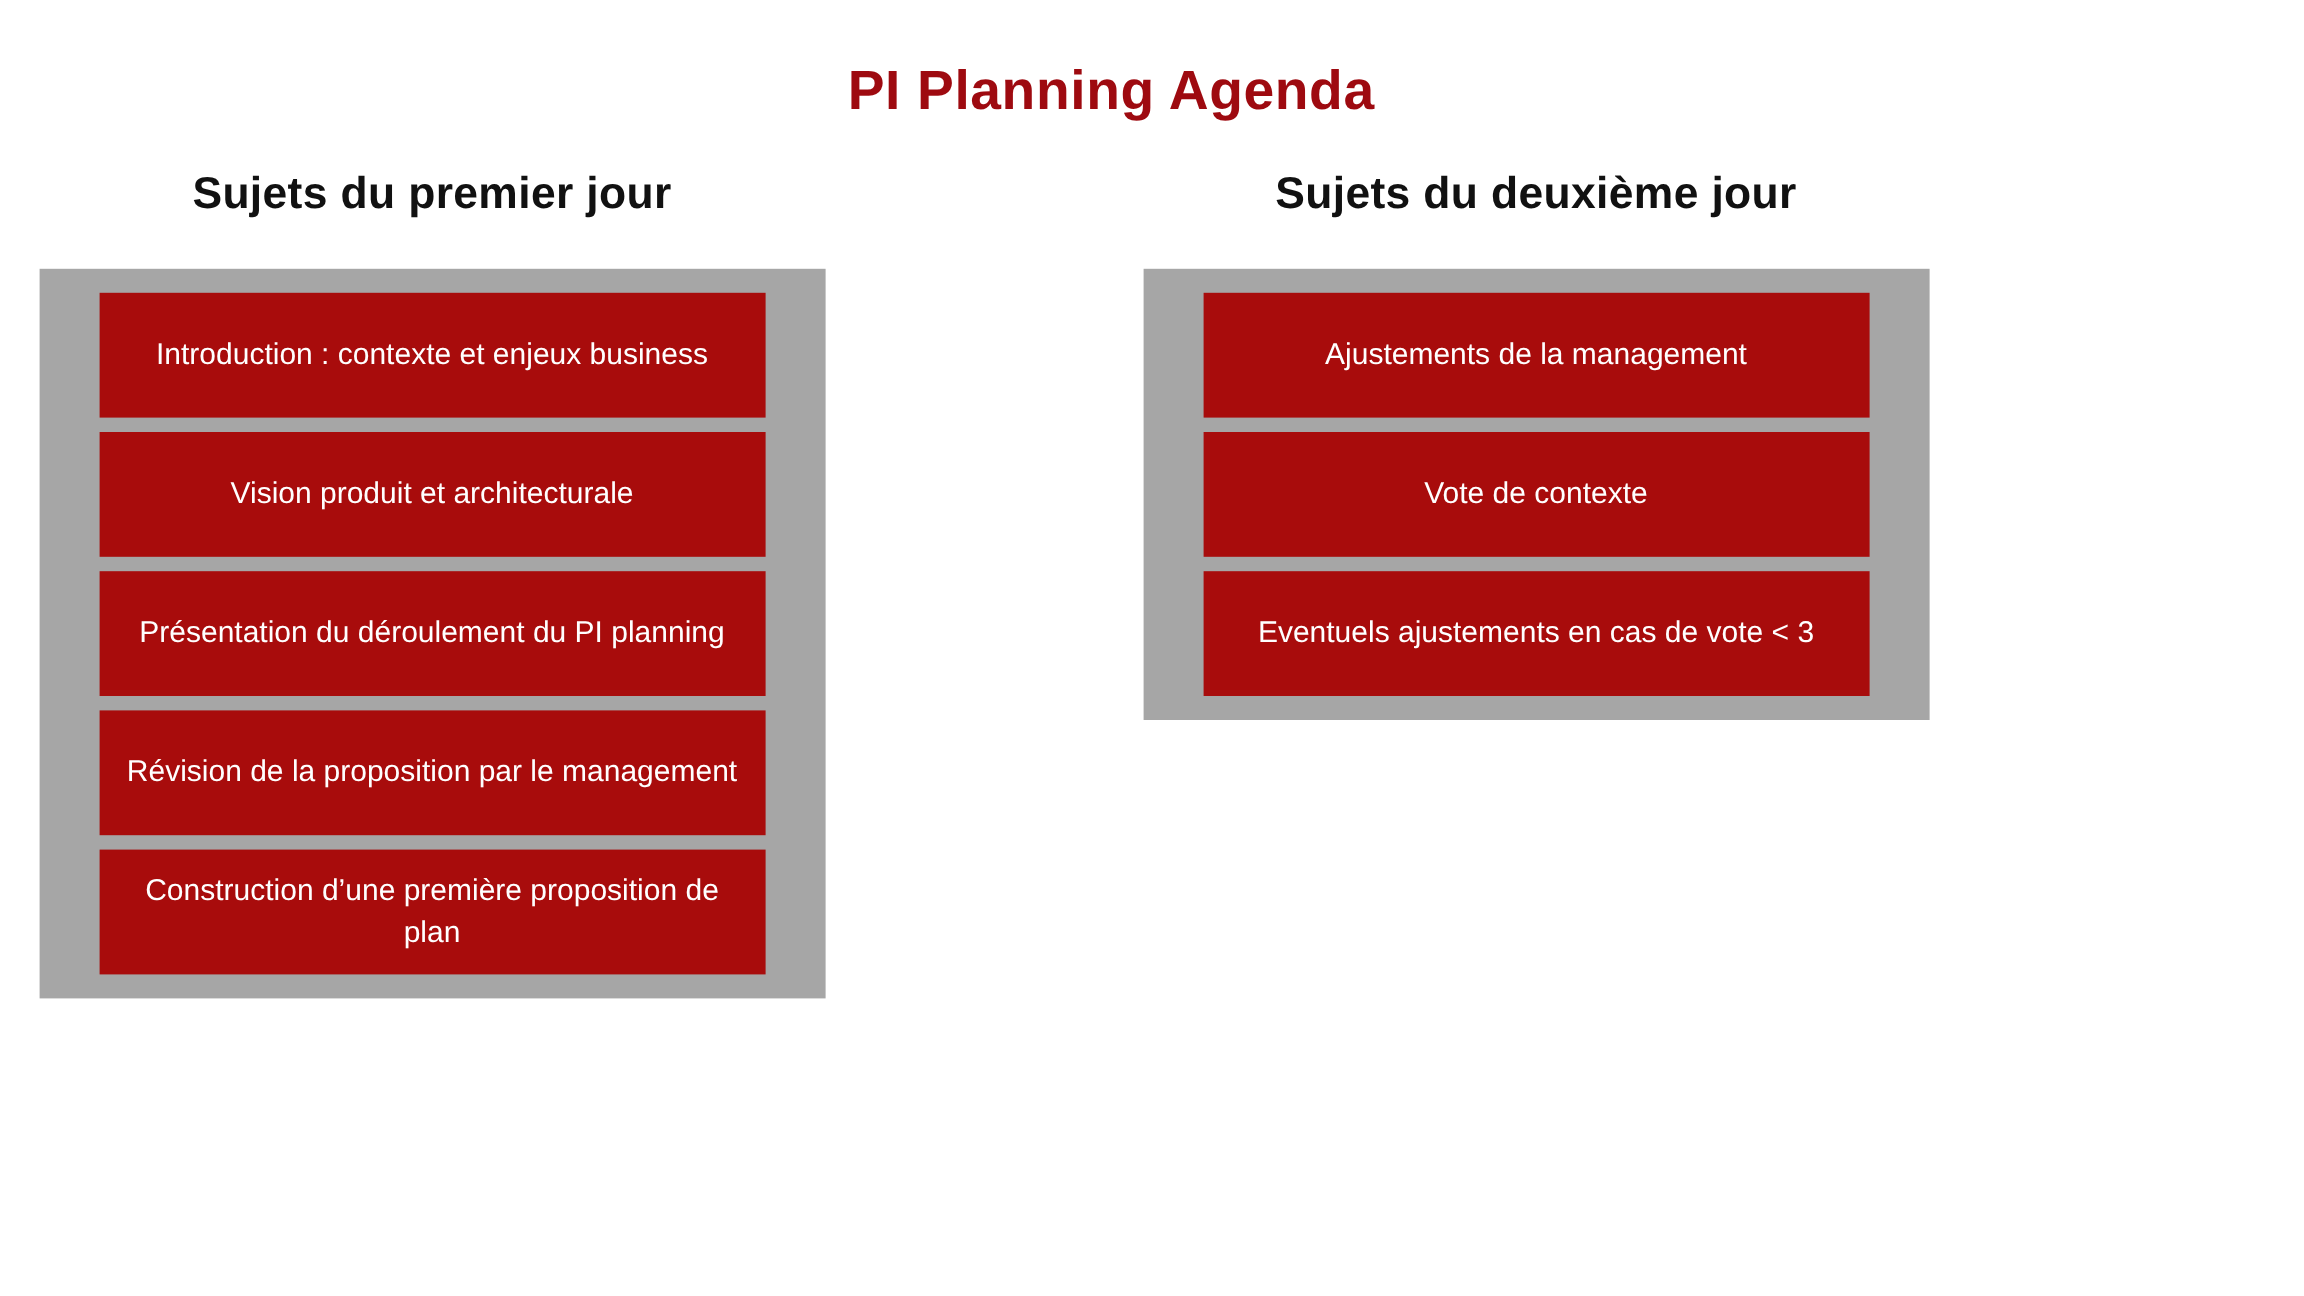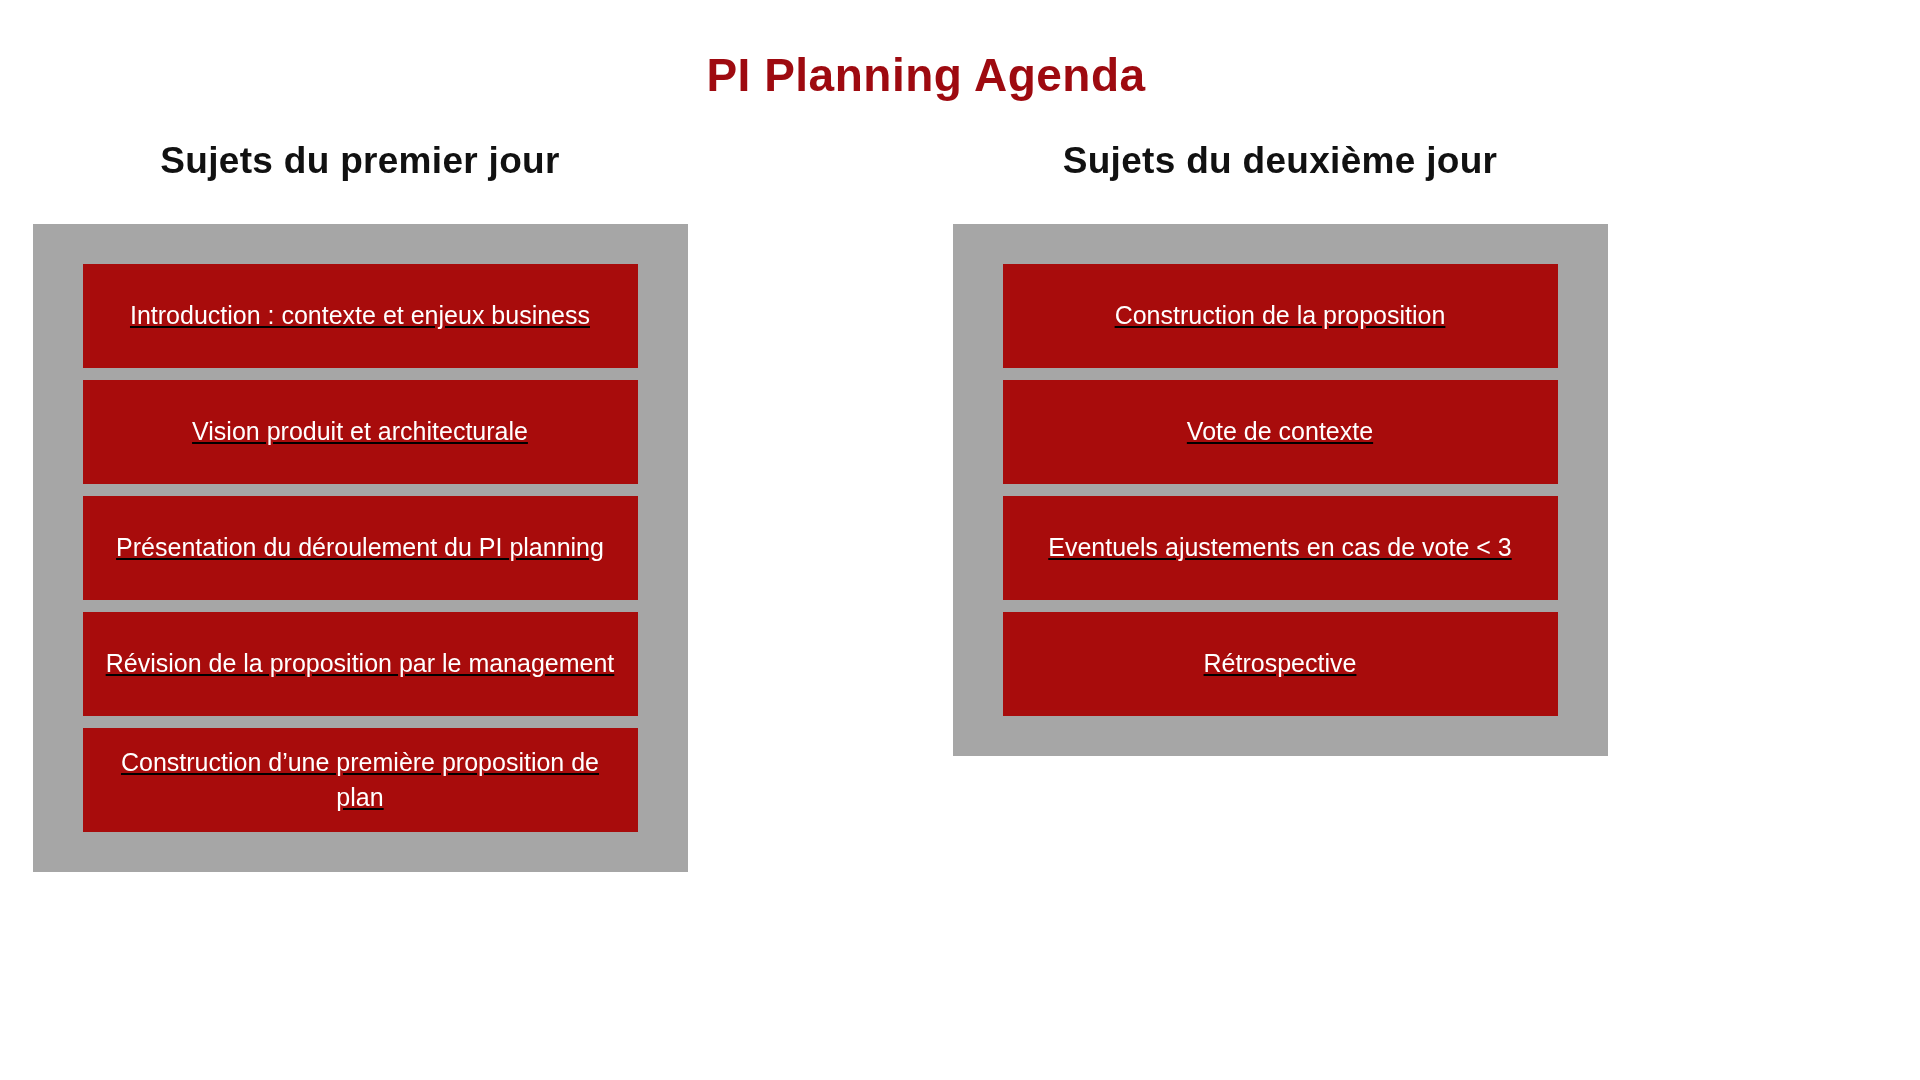--- a/index.html
+++ b/index.html
@@ -56,26 +56,25 @@
     font-weight: bold;
     color: #111111;
     text-align: center;
     letter-spacing: 0.3px;
     margin-bottom: 42px;
   }
 
   .panel {
     width: 655px;
     background: #a6a6a6;
-    padding: 40px 50px;
+    padding: 20px 50px;
     box-sizing: border-box;
     display: flex;
     flex-direction: column;
     gap: 12px;
-    text-decoration: underline;
   }
 
   .item {
     background: #a80c0c;
     color: #ffffff;
     font-size: 25px;
     line-height: 1.42;
     text-align: center;
     padding: 14px 14px;
     box-sizing: border-box;
@@ -105,21 +104,20 @@
         <div class="item">Vision produit et architecturale</div>
         <div class="item two-line">Présentation du déroulement du PI planning</div>
         <div class="item two-line">Révision de la proposition par le management</div>
         <div class="item two-line">Construction d’une première proposition de plan</div>
       </div>
     </div>
 
     <div class="column">
       <div class="column-title">Sujets du deuxième jour</div>
       <div class="panel">
-        <div class="item">Construction de la proposition</div>
+        <div class="item">Ajustements de la management</div>
         <div class="item">Vote de contexte</div>
         <div class="item two-line">Eventuels ajustements en cas de vote &lt; 3</div>
-        <div class="item">Rétrospective</div>
       </div>
     </div>
 
   </div>
 </div>
 
 </body></html>

